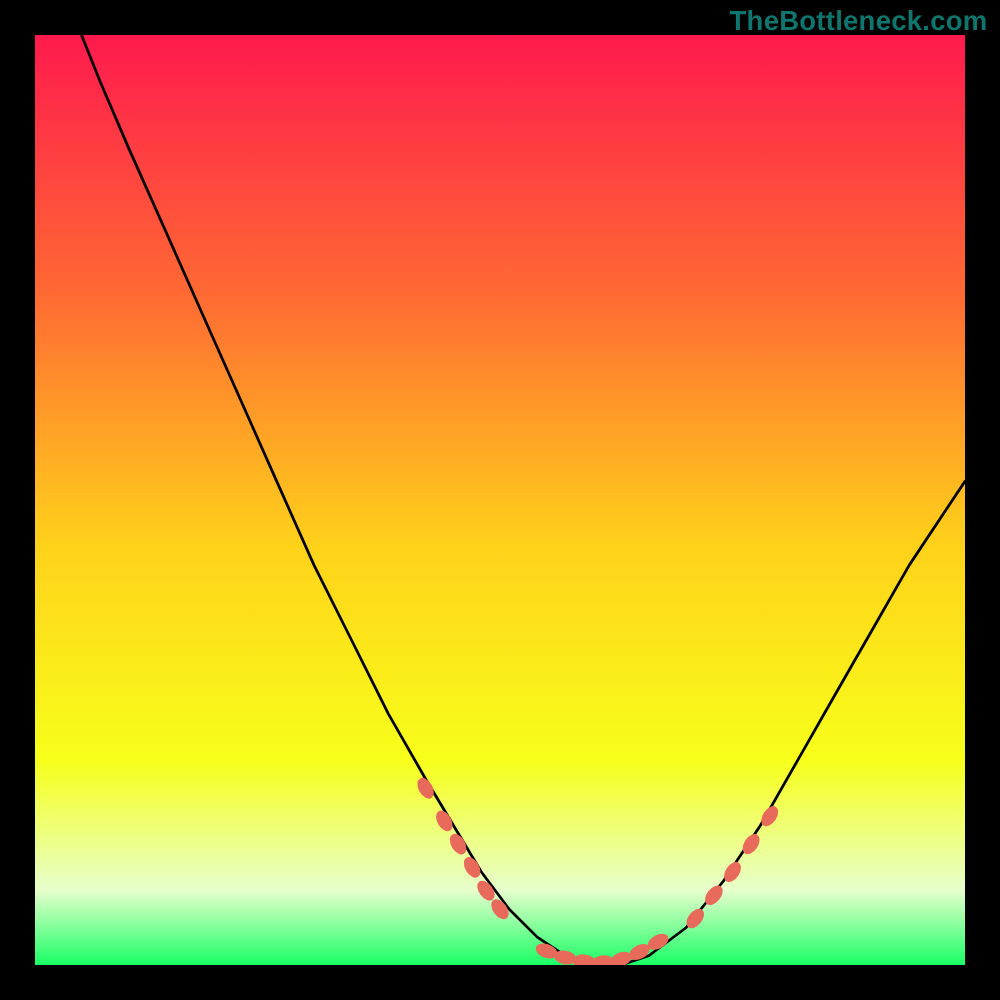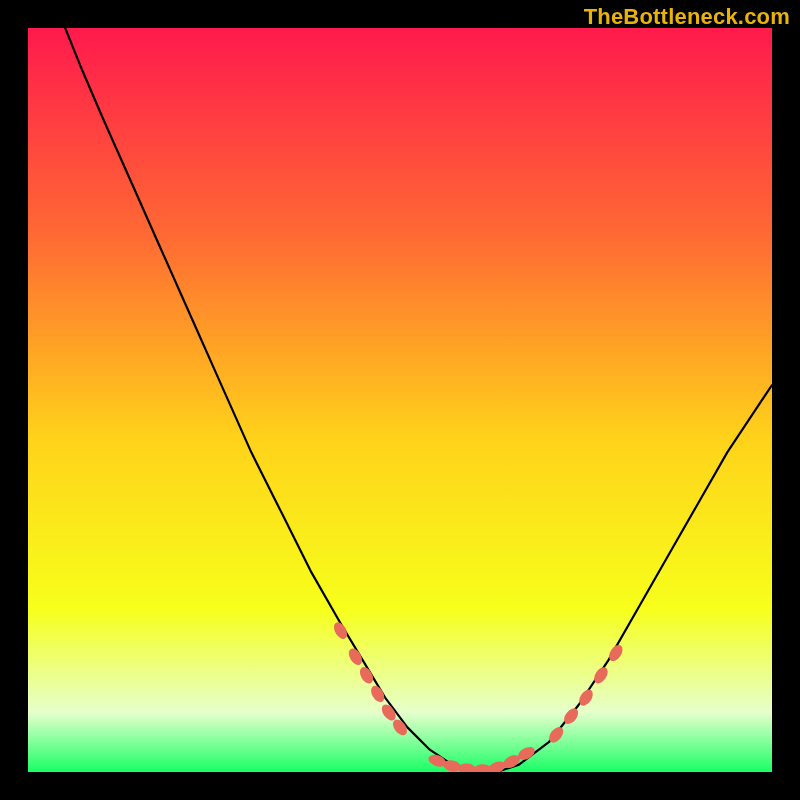--- a/index.html
+++ b/index.html
@@ -10,21 +10,21 @@
     height: 800px;
     background: #000;
   }
   .watermark {
     position: absolute;
     top: 4px;
     right: 10px;
     font-family: Arial, Helvetica, sans-serif;
     font-size: 22px;
     font-weight: bold;
-    color: #eab308;
+    color: #0f766e;
     letter-spacing: 0.2px;
     z-index: 5;
   }
   .plot {
     position: absolute;
     left: 28px;
     top: 28px;
     width: 744px;
     height: 744px;
   }

